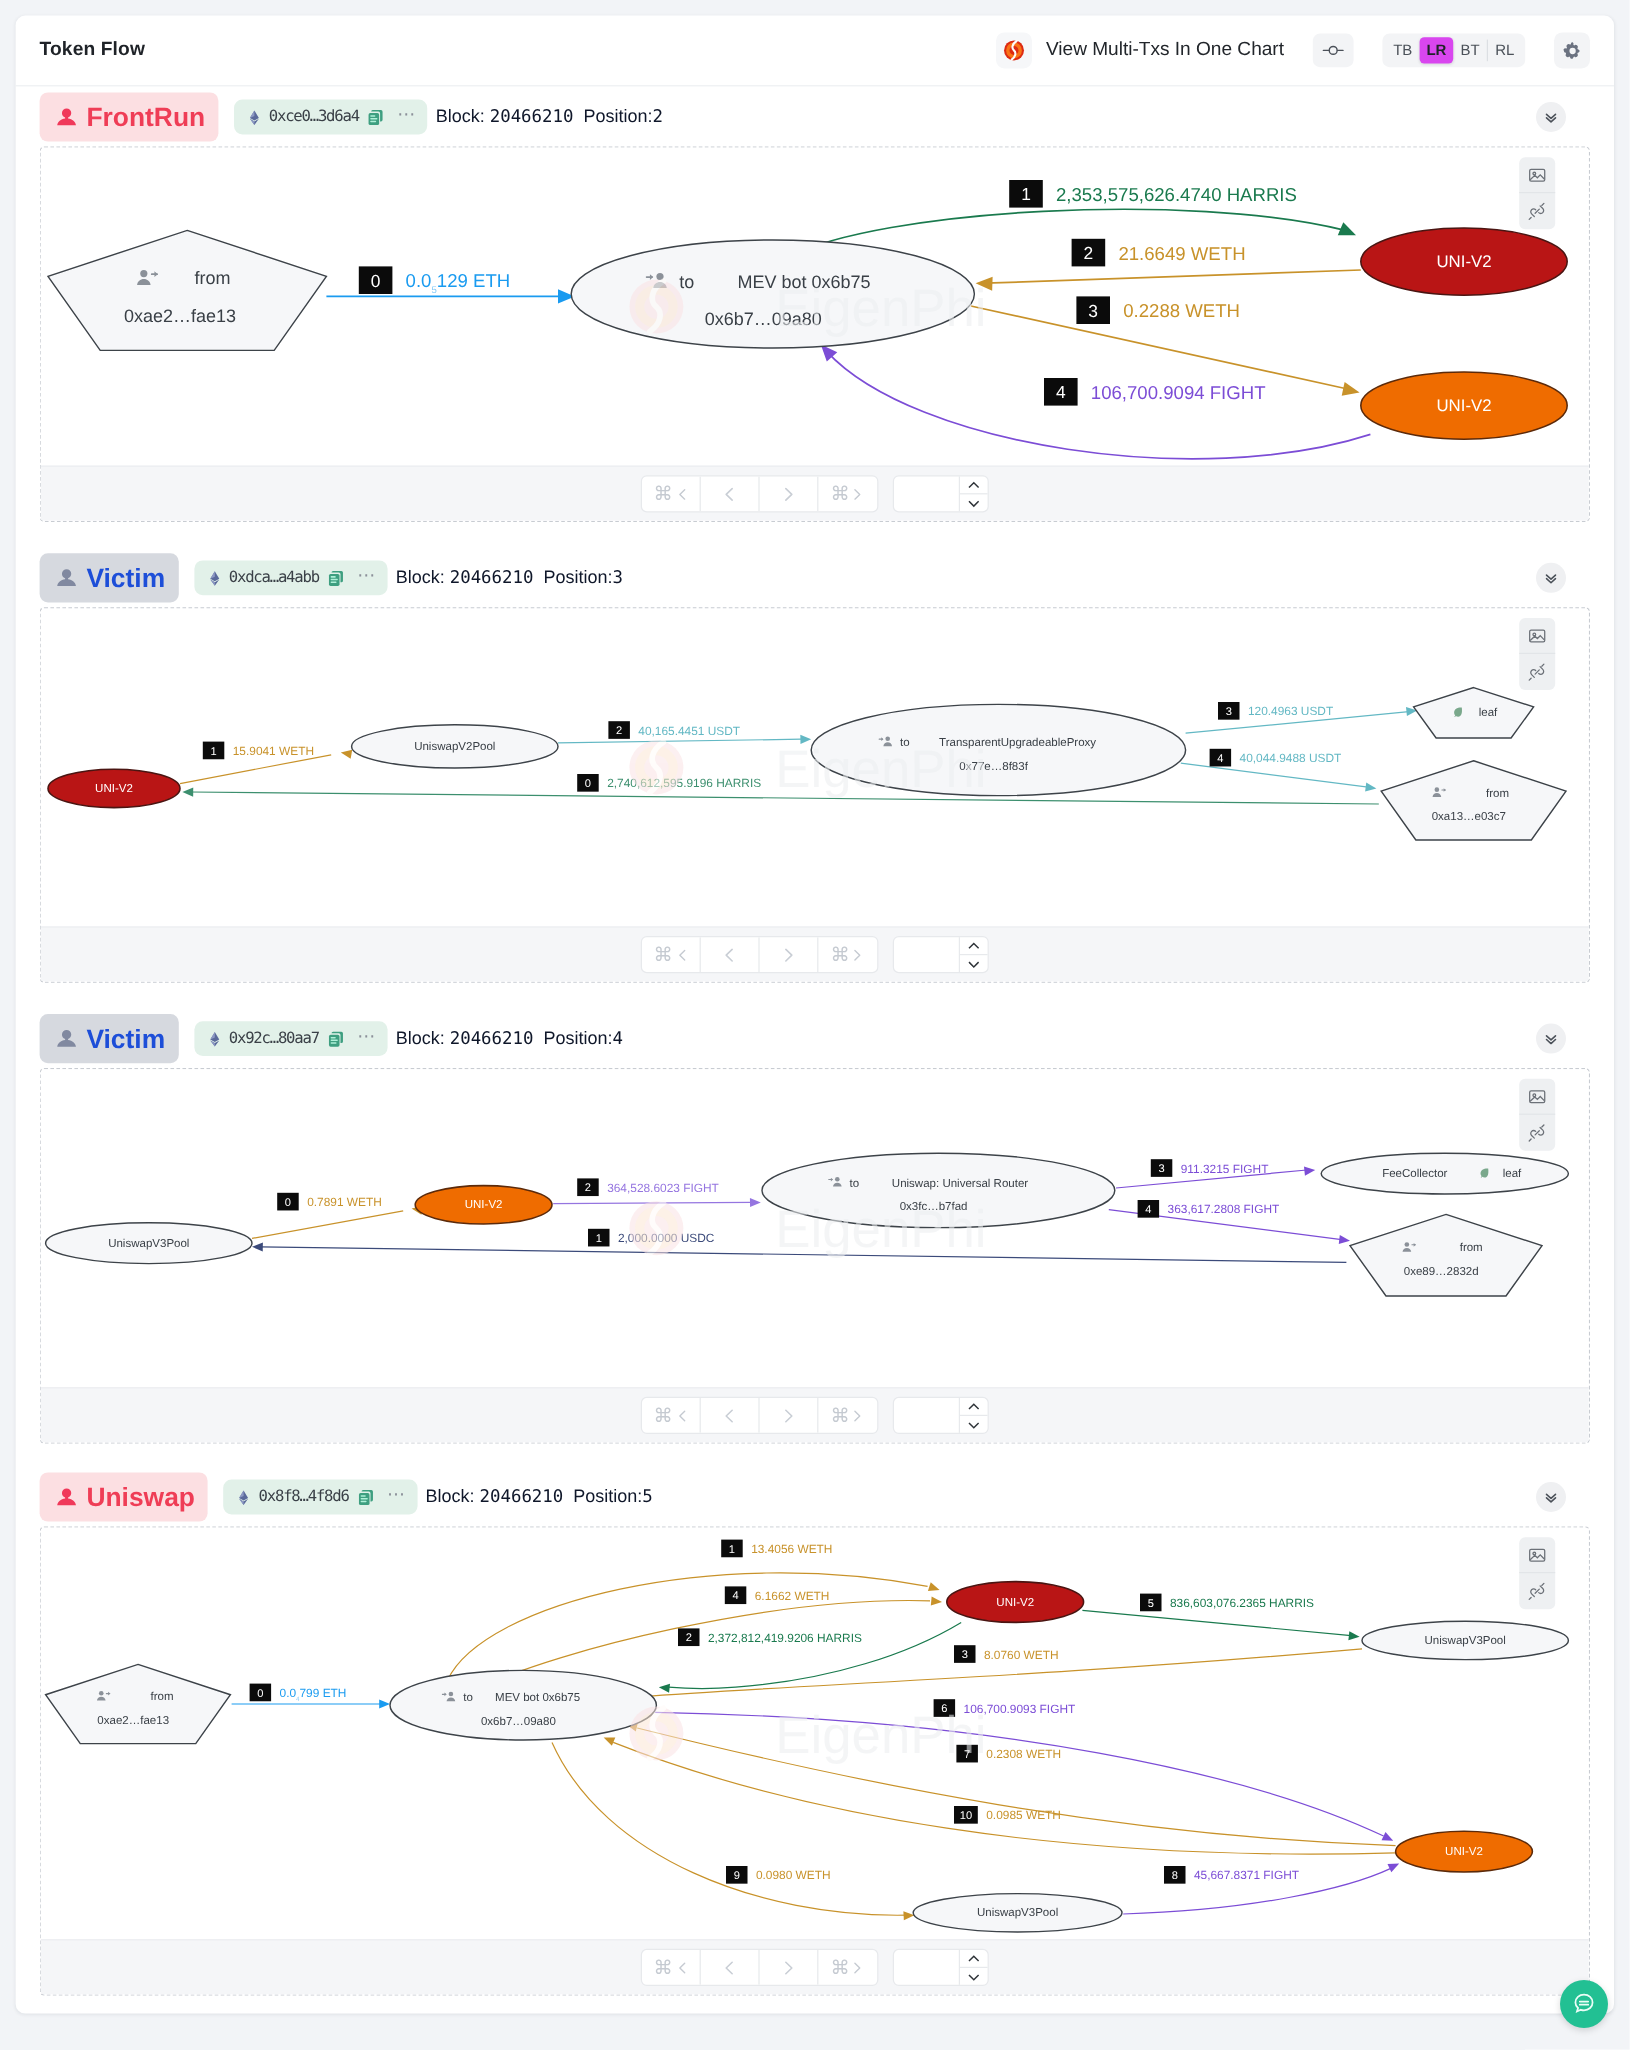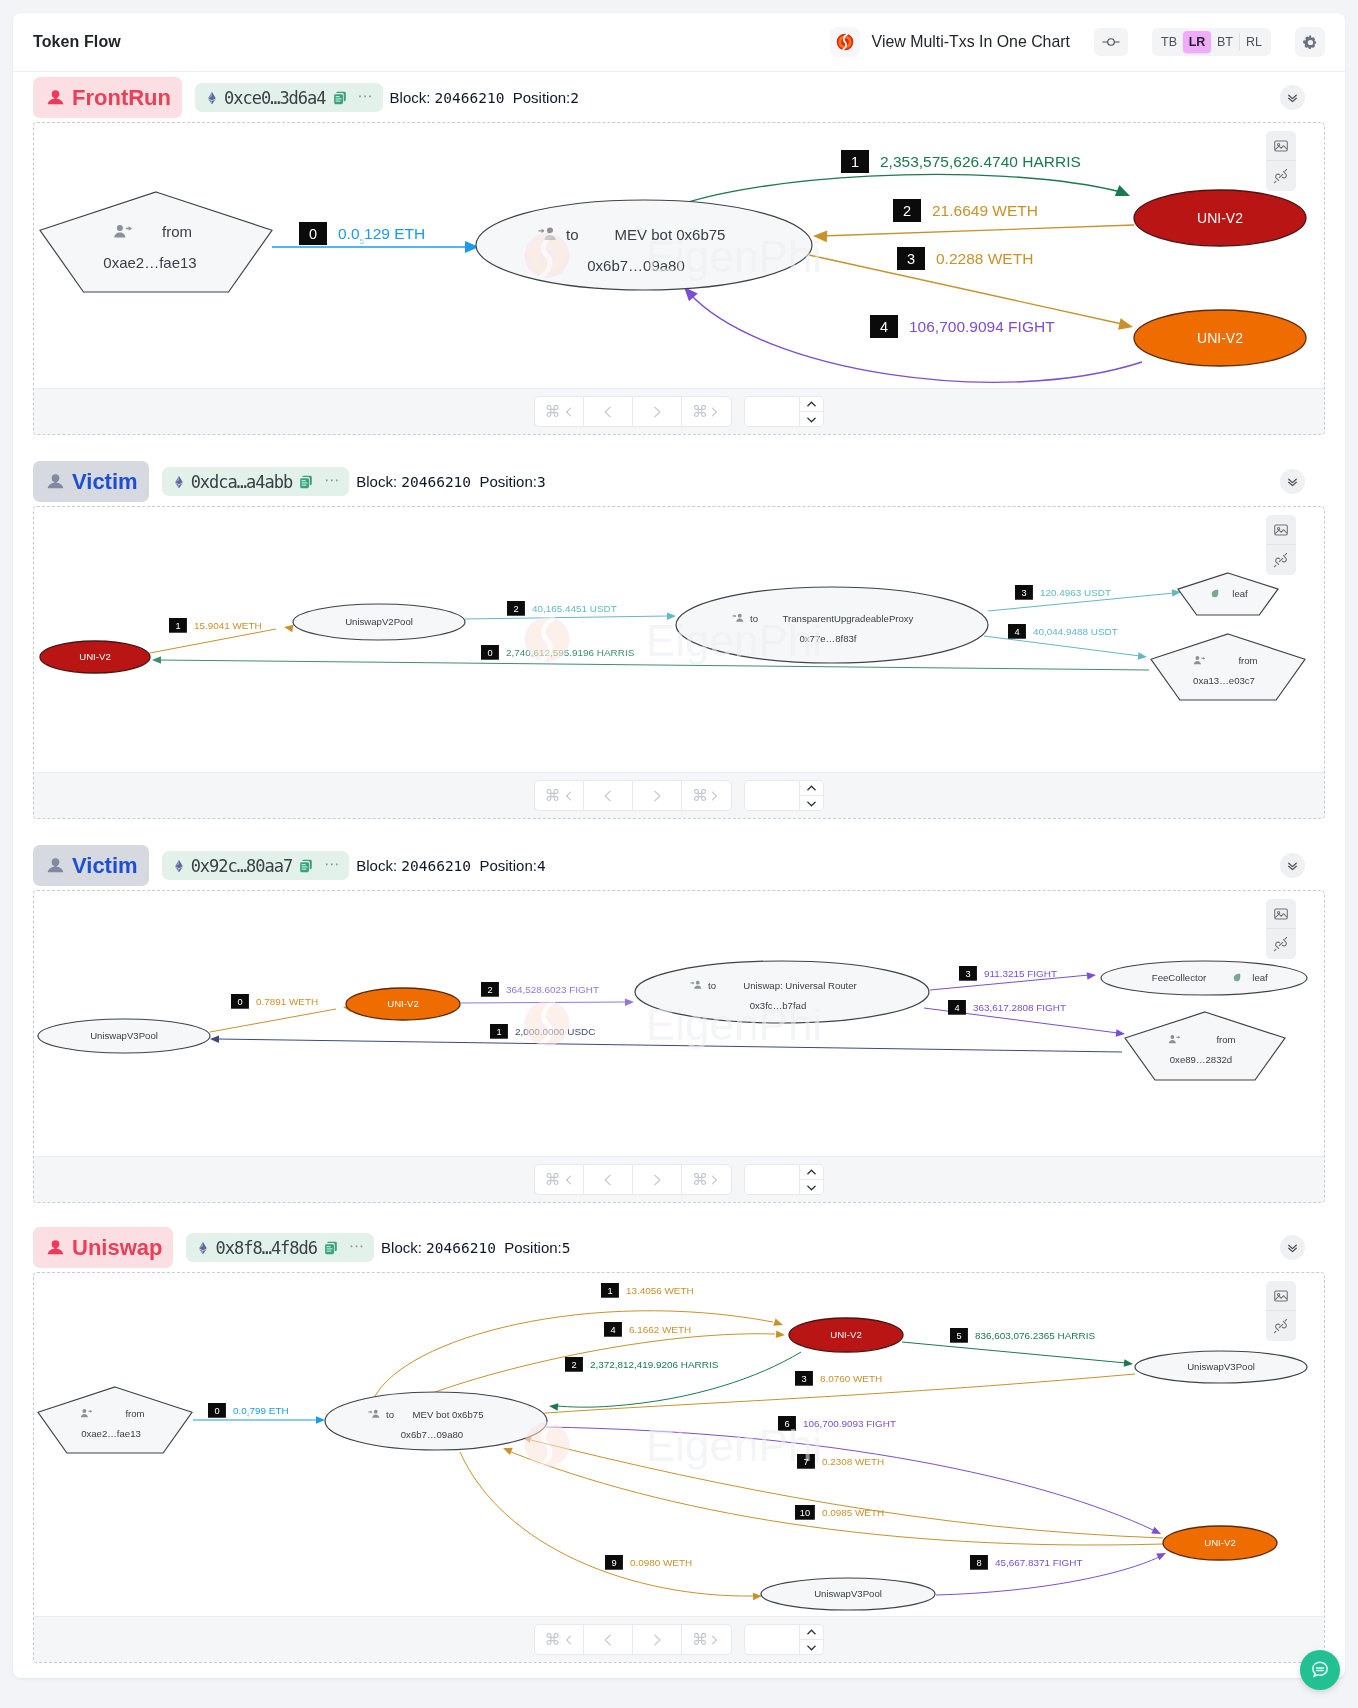--- a/index.html
+++ b/index.html
@@ -24,32 +24,32 @@
   .card-title { font-size:16px; font-weight:bold; color:#1f2328; letter-spacing:.1px;}
   .head-right { margin-left:auto; display:flex; align-items:center; gap:24px; }
   .multi-txs {
     display:flex; align-items:center; gap:12px;
   }
   .logo-box{ width:30px;height:30px;border-radius:7px;background:#f6f7f9;display:flex;align-items:center;justify-content:center;}
   .multi-label{ font-size:15.9px;color:#22262b;}
   .icon-btn-sq{ width:34px;height:28px;border-radius:6px;background:#f3f4f6;display:flex;align-items:center;justify-content:center;}
   .dir-group{ display:flex; align-items:center; background:#f3f4f6; border-radius:6px; padding:3px; gap:0;}
   .dir-btn{ width:28px;height:22px;display:flex;align-items:center;justify-content:center;font-size:12.5px;color:#4b5159;border-radius:4px;}
-  .dir-btn.active{ background:#f0abfc; color:#1f2328; box-shadow:0 1px 2px rgba(16,24,40,.10); font-weight:bold;}
+  .dir-btn.active{ background:#d946ef; color:#1f2328; box-shadow:0 1px 2px rgba(16,24,40,.10); font-weight:bold;}
   .dir-sep{ width:1px; height:18px; background:#dcdfe3; }
   .gear-btn{ width:30px;height:30px;border-radius:7px;background:#f3f4f6;display:flex;align-items:center;justify-content:center;}
 
   
   .tx-head{ position:absolute; left:20px; right:20px; height:29px; display:flex; align-items:center; }
   .badge{ height:41px; border-radius:7px; display:flex; align-items:center; gap:8px; padding:0 11px 0 14px; font-size:22px; font-weight:bold; }
   .badge.front{ background:#fcdfe2; color:#ef3d56; }
   .badge.back{ background:#fcdfe2; color:#ef3d56; }
   .badge.victim{ background:#d6d9df; color:#1d4ed8; }
   .hash-pill{ height:29px; border-radius:7px; background:#e2f1e9; display:flex;align-items:center; gap:0; padding:0 10px; margin-left:13px;}
-  .hash-text{ font-family:"DejaVu Sans Mono", monospace; font-size:17px; color:#3a4047; letter-spacing:-1px; margin-left:5px;}
+  .hash-text{ font-family:"DejaVu Sans Mono", monospace; font-size:13px; color:#3a4047; letter-spacing:-1px; margin-left:5px;}
   .dots{ color:#8b9099; font-size:15px; letter-spacing:0px; margin-left:10px; line-height:5px; margin-top:-4px;}
   .blockinfo{ margin-left:7px; font-size:15px; color:#0f172a;}
   .blockinfo .mono{ font-family:"DejaVu Sans Mono", monospace; font-size:14.5px;}
   .collapse{ position:absolute; right:20px; width:25px;height:25px;border-radius:50%;background:#eff0f2;display:flex;align-items:center;justify-content:center;}
 
   
   .panel{ position:absolute; border:1px dashed #c8ccd2; border-radius:4px; background:#fff; overflow:hidden;}
   .panel-foot{ position:absolute; left:0; right:0; bottom:0; height:46px; background:#f5f6f8; border-top:1px solid #ebedf0; display:flex; align-items:center; justify-content:center; gap:0;}
   .pager{ display:flex; background:#fff; border:1px solid #e7e9ec; border-radius:5px; overflow:hidden; height:31px;}
   .pager > div{ width:49px; display:flex;align-items:center;justify-content:center; border-right:1px solid #e7e9ec; color:#c8ccd2; font-size:15px;}

